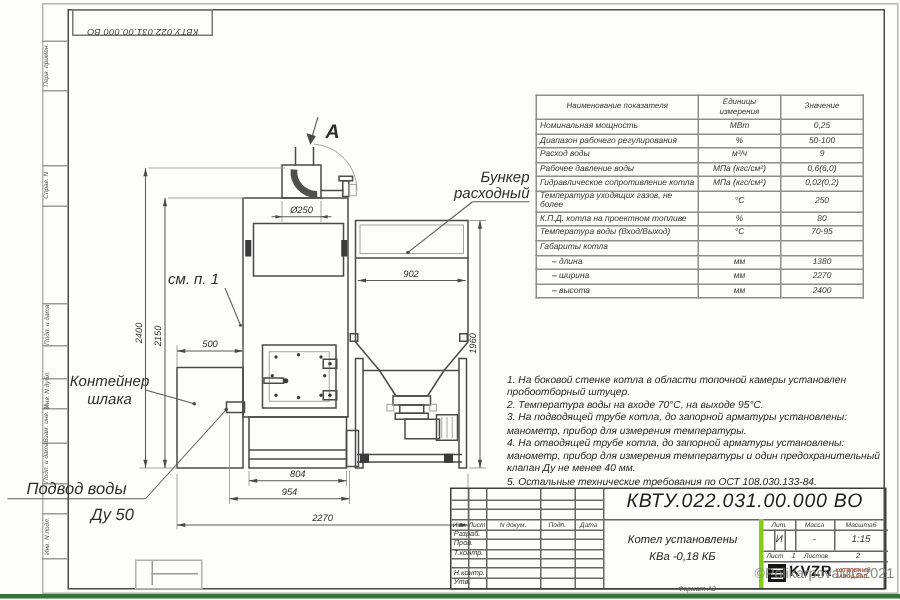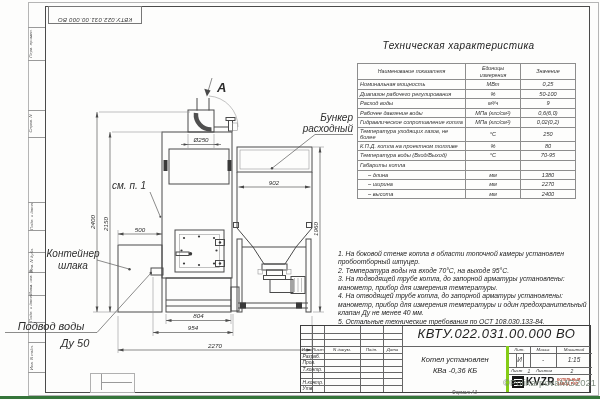--- a/index.html
+++ b/index.html
@@ -96,21 +96,20 @@
       <div class="vlabel" style="width: 23px; left: -3px; top: 269px;">Взам. инв. N</div>
       <div class="vlabel" style="width: 27px; left: -5px; top: 294px;">Подп. и дата</div>
       <div class="vlabel" style="width: 30px; left: -6.5px; top: 342.5px;">Инв. N подл.</div>
     </div>
   <div class="docbox-top">КВТУ.022.031.00.000  ВО</div>
   <div class="corner-stamp">
     <div class="tnl" style="left:10px;top:0;width:1px;height:16px;"></div>
     <div class="tnl" style="left:10px;top:8px;width:31px;height:1px;"></div>
   </div>
 
-  <div class="spec-title">Техническая характеристика</div>
   <table class="spec">
     <thead>
       <tr>
         <th style="width:103px;">Наименование показателя</th>
         <th style="width:50px;">Единицы измерения</th>
         <th style="width:50px;">Значение</th>
       </tr>
     </thead>
     <tbody id="spec-body">
         <tr>
@@ -404,22 +403,22 @@
         <div class="tb-line" style="left: 0px; top: 39.5px; width: 101px; height: 1px;"></div>
         <div class="staff-label" style="top: 40.7px;">Т.контр.</div>
         <div class="tb-line" style="left: 0px; top: 46px; width: 101px; height: 1px;"></div>
         <div class="tb-line" style="left: 0px; top: 52.4px; width: 101px; height: 1px;"></div>
         <div class="staff-label" style="top: 53.6px;">Н.контр.</div>
         <div class="tb-line" style="left: 0px; top: 59.2px; width: 101px; height: 1px;"></div>
         <div class="staff-label" style="top: 60.4px;">Утв.</div>
       </div>
 
     <div class="abs" style="left:101px;top:20px;width:104px;height:46px;border-left:1px solid #666;">
-      <div class="name-line" style="top:9px;">Котел установлен</div>
-      <div class="name-line" style="top:20px;">КВа -0,36  КБ</div>
+      <div class="name-line" style="top:9px;">Котел установлены</div>
+      <div class="name-line" style="top:20px;">КВа -0,18  КБ</div>
     </div>
 
     <div class="abs" style="left:205px;top:20px;width:83px;height:46px;border-left:3px solid #84cc16;">
       <div class="tb-line" style="left:0;top:7px;width:83px;height:1px;"></div>
       <div class="tb-line" style="left:0;top:21px;width:83px;height:1px;"></div>
       <div class="tb-line" style="left:0;top:28px;width:83px;height:1px;"></div>
       <div class="tb-line" style="left:21px;top:0;width:1px;height:21px;"></div>
       <div class="tb-line" style="left:47px;top:0;width:1px;height:21px;"></div>
       <div class="tb-line" style="left:7px;top:7px;width:1px;height:14px;"></div>
       <div class="tb-line" style="left:14px;top:7px;width:1px;height:14px;"></div>

